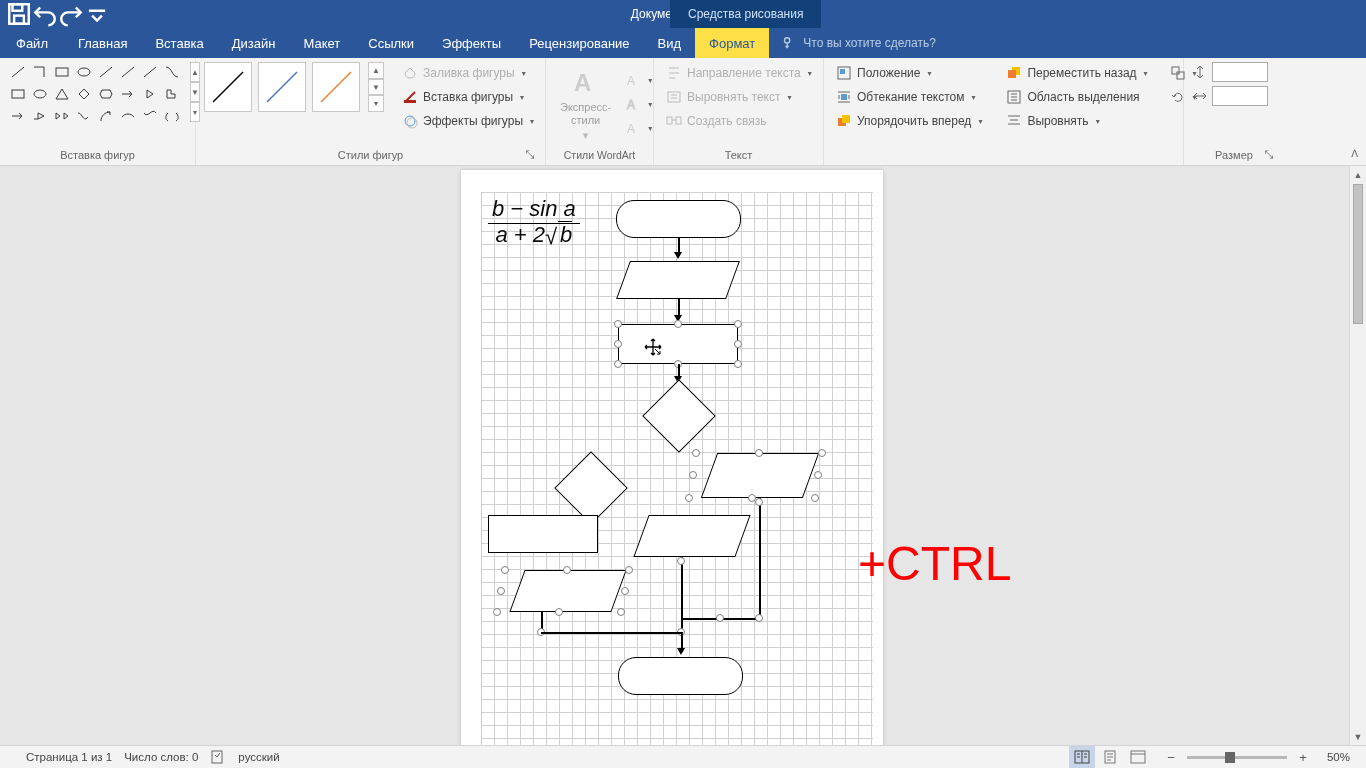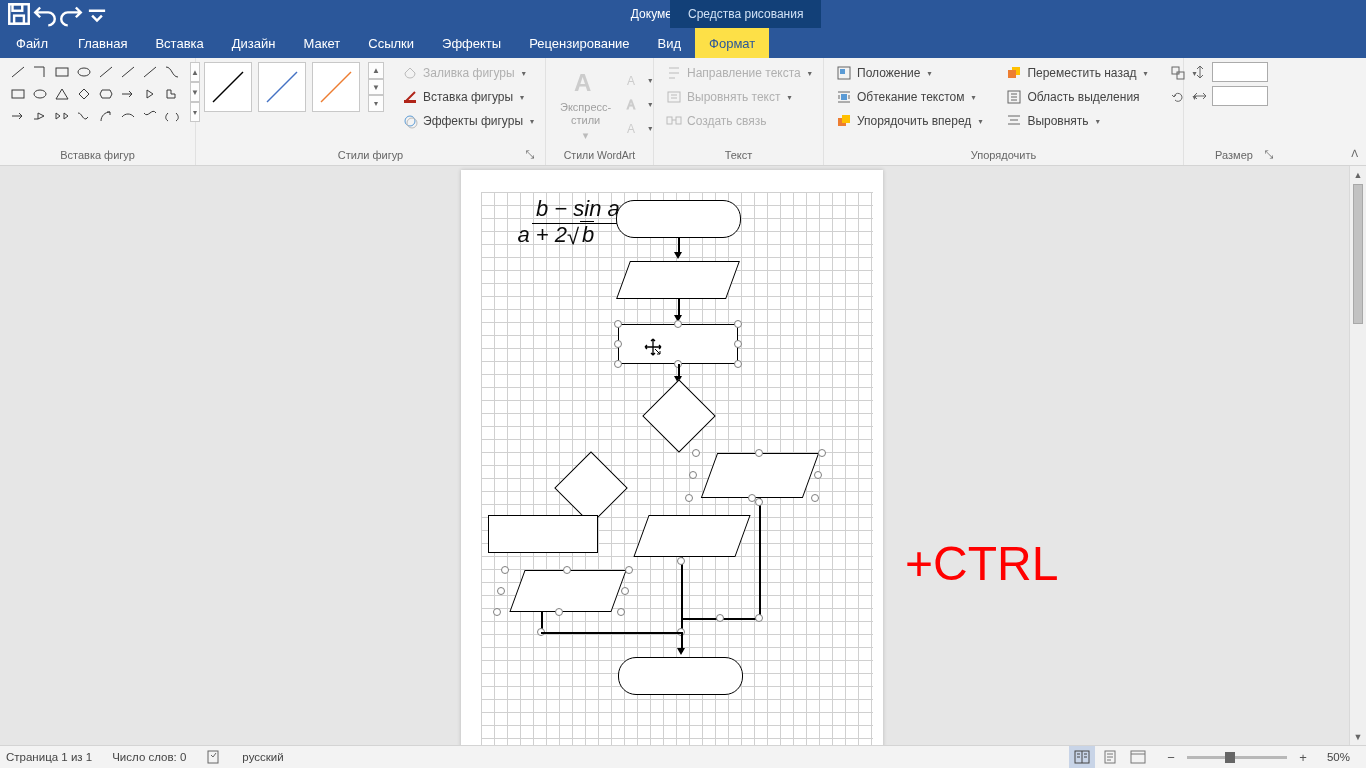--- a/index.html
+++ b/index.html
@@ -63,45 +63,45 @@
 
 .doc-area { position:absolute; top:166px; bottom:23px; left:0; right:0; background:#e6e6e6; overflow:hidden; }
 .page { position:absolute; left:461px; top:4px; width:422px; height:590px; background:#fff; box-shadow:0 0 4px rgba(0,0,0,.2); }
 .grid-bg { position:absolute; left:20px; top:22px; right:10px; bottom:10px;
   background-image:linear-gradient(#d0d0d0 1px,transparent 1px),linear-gradient(90deg,#d0d0d0 1px,transparent 1px);
   background-size:13px 13px; }
 
 
 .equation { position:absolute; left:27px; top:26px; font-family:"Cambria Math","Times New Roman",serif; font-style:italic; font-size:22px; color:#0b0b0b; }
 .equation .frac { display:inline-block; text-align:center; }
-.equation .num { border-bottom:1.5px solid #000; padding:0 4px 2px;margin-left:44px; }
+.equation .num { border-bottom:1.5px solid #000; padding:0 4px 2px; }
 .equation .den { padding:2px 4px 0; }
 .equation .sqrt { border-top:1.5px solid #000; padding-left:2px; margin-left:1px; }
 
 
 .fc { position:absolute; background:#fff; border:1.5px solid #000; }
 .fc.term { border-radius:18px; }
 .fc.diamond { transform:rotate(45deg); }
 .fc.para { transform:skewX(-20deg); }
 .sel-handle { width:8px; height:8px; border:1px solid #7f7f7f; background:#fff; border-radius:50%; position:absolute; }
 .arrow { position:absolute; background:#000; }
 .arrow.v { width:1.5px; }
 .arrow.h { height:1.5px; }
 .arrow-head { position:absolute; width:0; height:0; border-left:4px solid transparent; border-right:4px solid transparent; border-top:7px solid #000; }
 
-.annotation { position:absolute; left:905px; top:370px; font-size:48px; color:#ff0000; font-weight:300; font-family:"Segoe UI Light","Segoe UI",sans-serif; }
+.annotation { position:absolute; left:858px; top:370px; font-size:48px; color:#ff0000; font-weight:300; font-family:"Segoe UI Light","Segoe UI",sans-serif; }
 
 
 .vscroll { position:absolute; right:0; top:0; bottom:0; width:17px; background:#f0f0f0; border-left:1px solid #d9d9d9; }
 .vscroll .btn { height:17px; display:flex; align-items:center; justify-content:center; font-size:9px; color:#666; cursor:pointer; }
 .vscroll .thumb { position:absolute; left:3px; right:3px; top:18px; height:140px; background:#c2c2c2; border:1px solid #a8a8a8; }
 
 
 .statusbar { position:absolute; bottom:0; left:0; right:0; height:23px; background:#f3f3f3; border-top:1px solid #d4d4d4; display:flex; align-items:center; font-size:11.5px; color:#444; }
-.status-left { display:flex; gap:12px; padding-left:2px; align-items:center; }
+.status-left { display:flex; gap:4px; padding-left:22px; align-items:center; }
 .status-item { display:flex; align-items:center; gap:5px; cursor:pointer; padding:0 4px; height:23px; }
 .status-right { margin-left:auto; display:flex; align-items:center; padding-right:12px; gap:2px; }
 .view-btn { width:26px; height:23px; display:flex; align-items:center; justify-content:center; cursor:pointer; }
 .view-btn.active { background:#c8d4e7; }
 .zoom-slider { display:flex; align-items:center; gap:8px; margin:0 10px; }
 .zoom-track { width:100px; height:3px; background:#b8b8b8; position:relative; }
 .zoom-thumb { position:absolute; left:38px; top:-4px; width:10px; height:11px; background:#666; }
 .zoom-btn { width:16px; text-align:center; cursor:pointer; font-size:13px; color:#555; }
 
 .move-cursor { position:absolute; width:18px; height:18px; }
@@ -146,20 +146,27 @@
   <div class="menu-tab file">Файл</div>
   <div class="menu-tab">Главная</div>
   <div class="menu-tab">Вставка</div>
   <div class="menu-tab">Дизайн</div>
   <div class="menu-tab">Макет</div>
   <div class="menu-tab">Ссылки</div>
   <div class="menu-tab">Эффекты</div>
   <div class="menu-tab">Рецензирование</div>
   <div class="menu-tab">Вид</div>
   <div class="menu-tab active">Формат</div>
+  <div class="tell-me">
+    <svg viewBox="0 0 16 16" stroke="#b8cce4" fill="none" stroke-width="1.5">
+        <circle cx="7" cy="5" r="3"></circle>
+        <path d="M7 8v6M5 12h4"></path>
+      </svg>
+    <span>Что вы хотите сделать?</span>
+  </div>
 </div>
 
 <div class="ribbon">
 
   <div class="rgroup" style="width:196px">
     <div class="rgroup-body">
       <div class="shape-gallery">
         <div class="cell">
             <svg viewBox="0 0 16 14">
               <path d="M2 12L14 2"></path>
@@ -468,21 +475,20 @@
             <span class="drop">▾</span>
           </div>
         <div class="rbtn" style="padding:2px">
             <svg viewBox="0 0 16 16" stroke="#666" fill="none">
               <path d="M4 8a4 4 0 1 1 1 3M4 8l-2-2m2 2l2-2"></path>
             </svg>
             <span class="drop">▾</span>
           </div>
       </div>
     </div>
-    <div class="rgroup-label">Упорядочить</div>
   </div>
 
   <div class="rgroup" style="width:100px;border-right:none">
     <div class="rgroup-body">
         <div class="spin-col">
       <div class="spin-ctrl">
             <svg viewBox="0 0 16 16" stroke="#666" fill="none">
               <path d="M8 2v12M5 5l3-3 3 3M5 11l3 3 3-3"></path>
             </svg>
             <div class="spin-box"></div>

